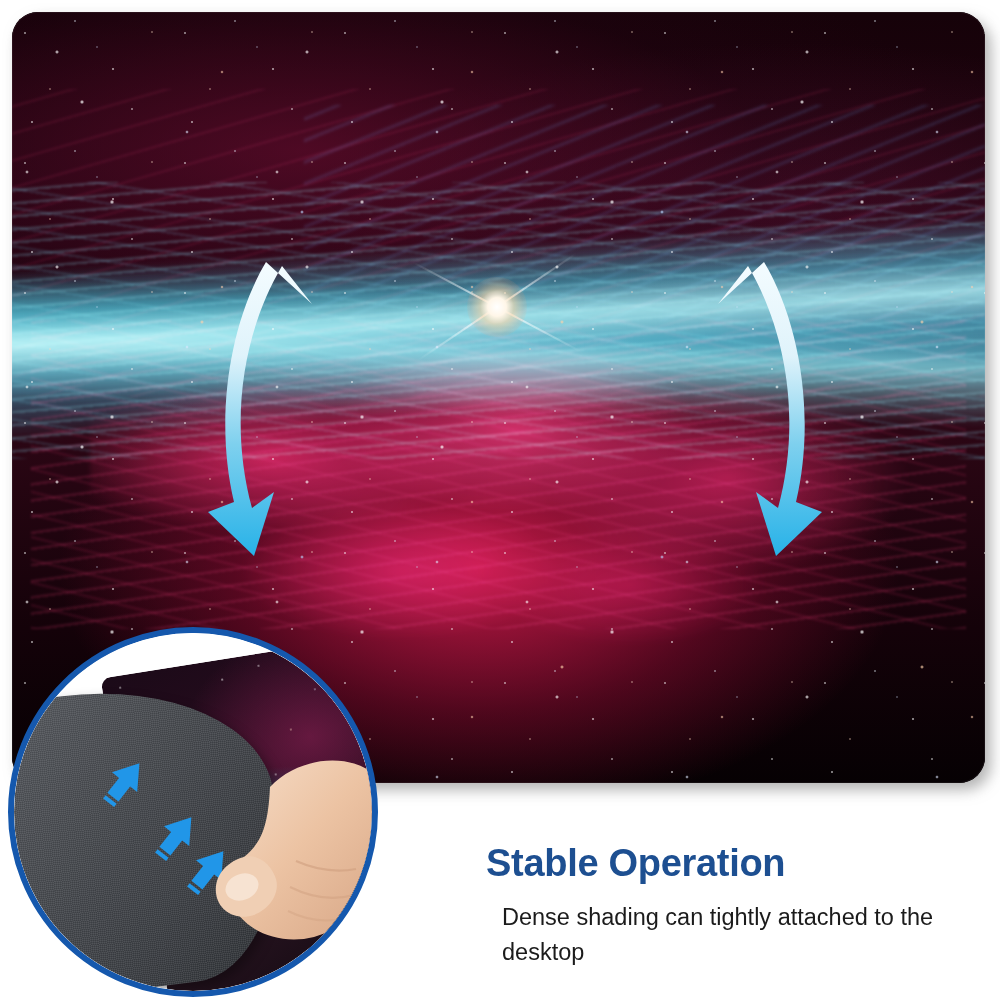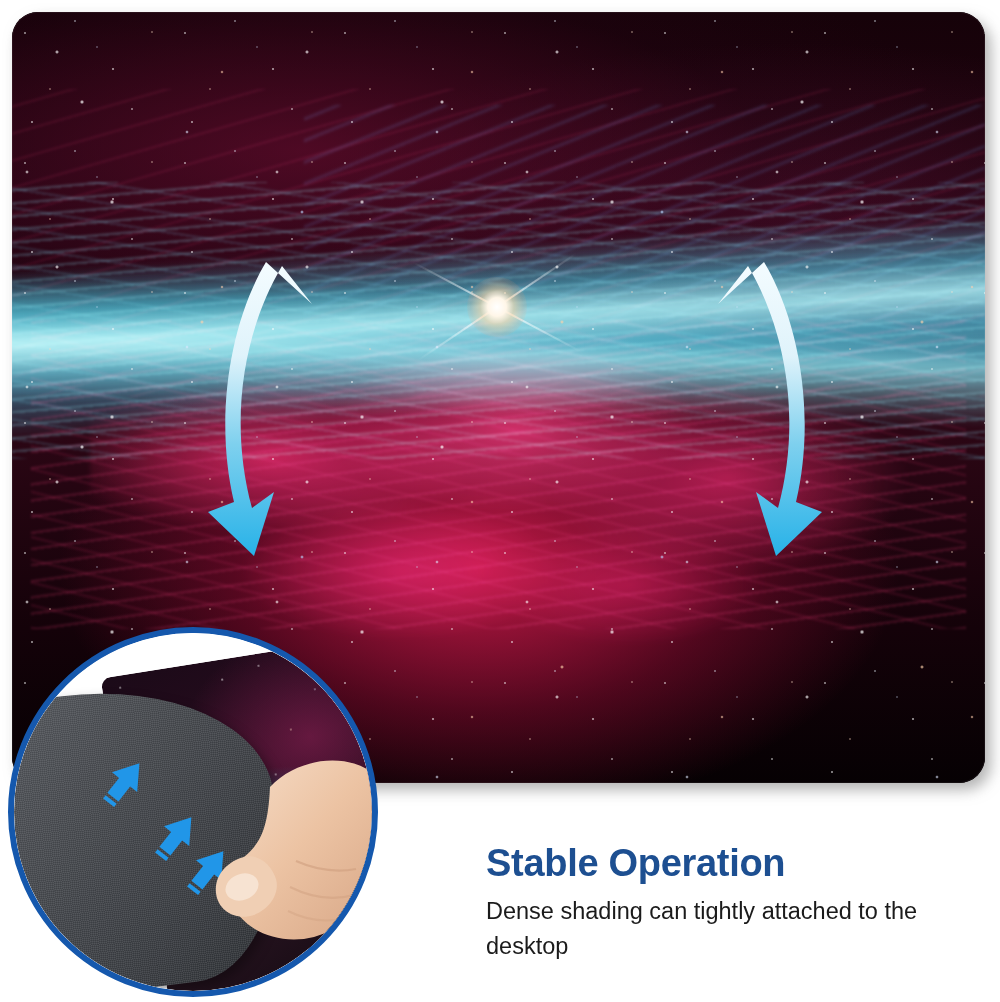--- a/index.html
+++ b/index.html
@@ -263,21 +263,21 @@
     font-weight: bold;
     color: #1d4f91;
     letter-spacing: -0.3px;
     line-height: 1.05;
     margin: 0 0 10px 0;
   }
   .caption-body {
     font-size: 23.5px;
     color: #1b1b1b;
     line-height: 1.48;
-    margin: 0;
+    margin: 16px;
   }
 </style>
 </head>
 <body>
 
 <div id="stage">
 
   <div class="mousepad">
     <div class="nebula">
       <div class="n-base"></div>

